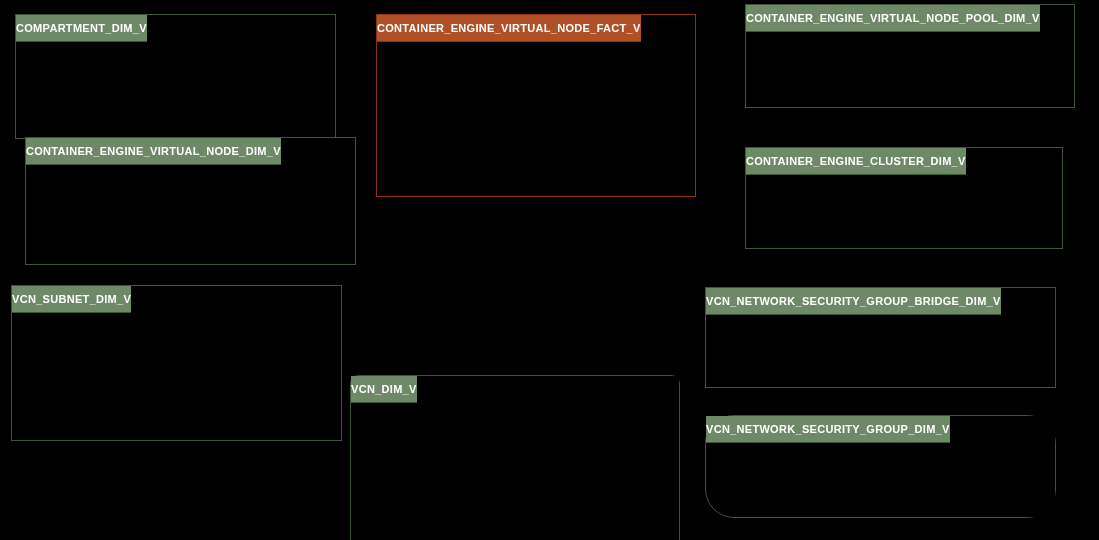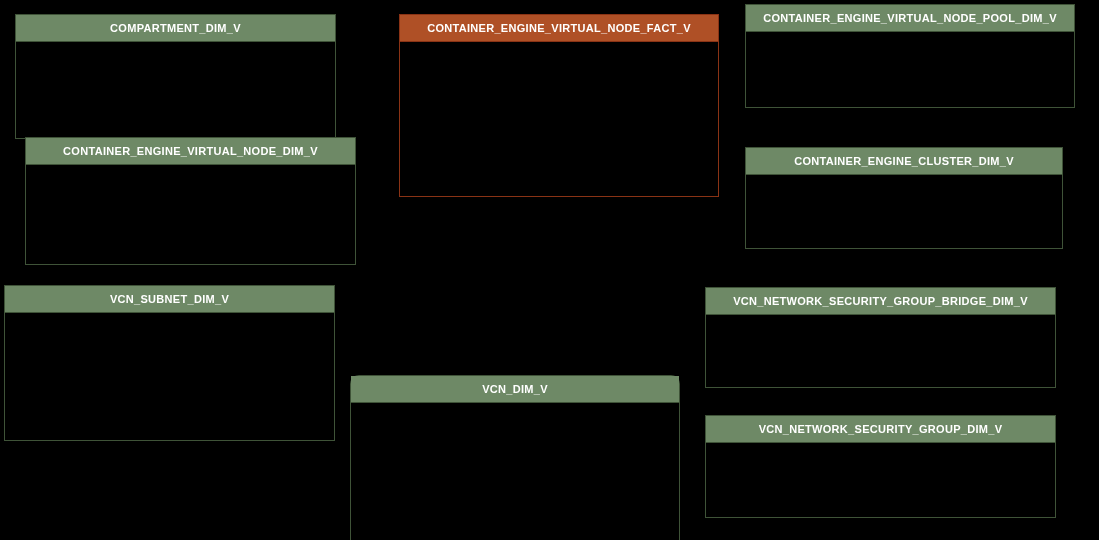--- a/index.html
+++ b/index.html
@@ -11,30 +11,29 @@
     position: relative;
     width: 1099px;
     height: 540px;
     background: var(--canvas-bg, #000000);
     overflow: hidden;
     font-family: "Liberation Sans", sans-serif;
   }
   .table-box {
     position: absolute;
     display: flex;
-    flex-direction: column;
+    flex-direction: row;
     box-sizing: border-box;
     background: transparent;
   }
   .table-box.dim {
     border: 1px solid var(--dim-border, #3f5338);
   }
   .table-box.fact {
     border: 1px solid var(--fact-border, #8a3315);
-    margin-left: 23px;
   }
   .table-header {
     height: 26px;
     flex: 0 0 26px;
     display: flex;
     align-items: center;
     justify-content: center;
     overflow: visible;
   }
   .dim .table-header {
@@ -86,37 +85,37 @@
         <span class="table-title">CONTAINER_ENGINE_VIRTUAL_NODE_DIM_V</span>
       </div>
       <div class="table-body"></div>
     </div>
     <div class="table-box dim" style="left: 745px; top: 147px; width: 318px; height: 102px;">
       <div class="table-header">
         <span class="table-title">CONTAINER_ENGINE_CLUSTER_DIM_V</span>
       </div>
       <div class="table-body"></div>
     </div>
-    <div class="table-box dim" style="left: 4px; top: 285px; width: 331px; height: 156px;">
+    <div class="table-box dim" style="left: 11px; top: 285px; width: 331px; height: 156px;">
       <div class="table-header">
         <span class="table-title">VCN_SUBNET_DIM_V</span>
       </div>
       <div class="table-body"></div>
     </div>
     <div class="table-box dim" style="left: 350px; top: 375px; width: 330px; height: 193px; border-radius: 9px;">
       <div class="table-header">
         <span class="table-title">VCN_DIM_V</span>
       </div>
       <div class="table-body"></div>
     </div>
     <div class="table-box dim" style="left: 705px; top: 287px; width: 351px; height: 101px; justify-content: space-between;">
       <div class="table-header">
         <span class="table-title">VCN_NETWORK_SECURITY_GROUP_BRIDGE_DIM_V</span>
       </div>
       <div class="table-body"></div>
     </div>
-    <div class="table-box dim" style="left: 705px; top: 415px; width: 351px; height: 103px;">
+    <div class="table-box dim" style="left: 705px; top: 415px; width: 351px; height: 103px; border-radius: 29px;">
       <div class="table-header">
         <span class="table-title">VCN_NETWORK_SECURITY_GROUP_DIM_V</span>
       </div>
       <div class="table-body"></div>
     </div>
   </div>
 
 </body></html>

